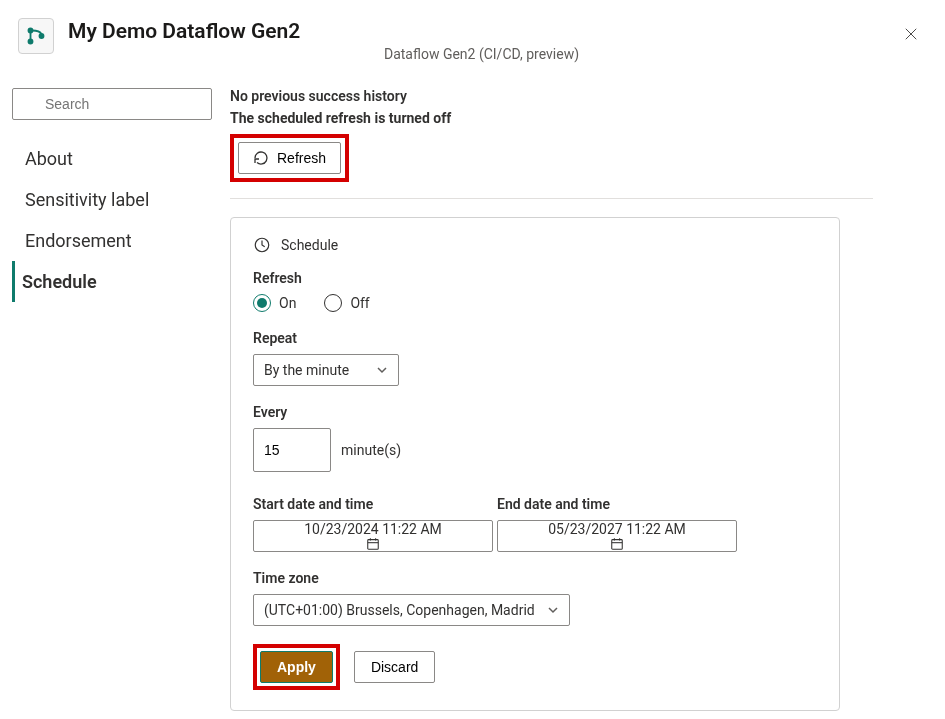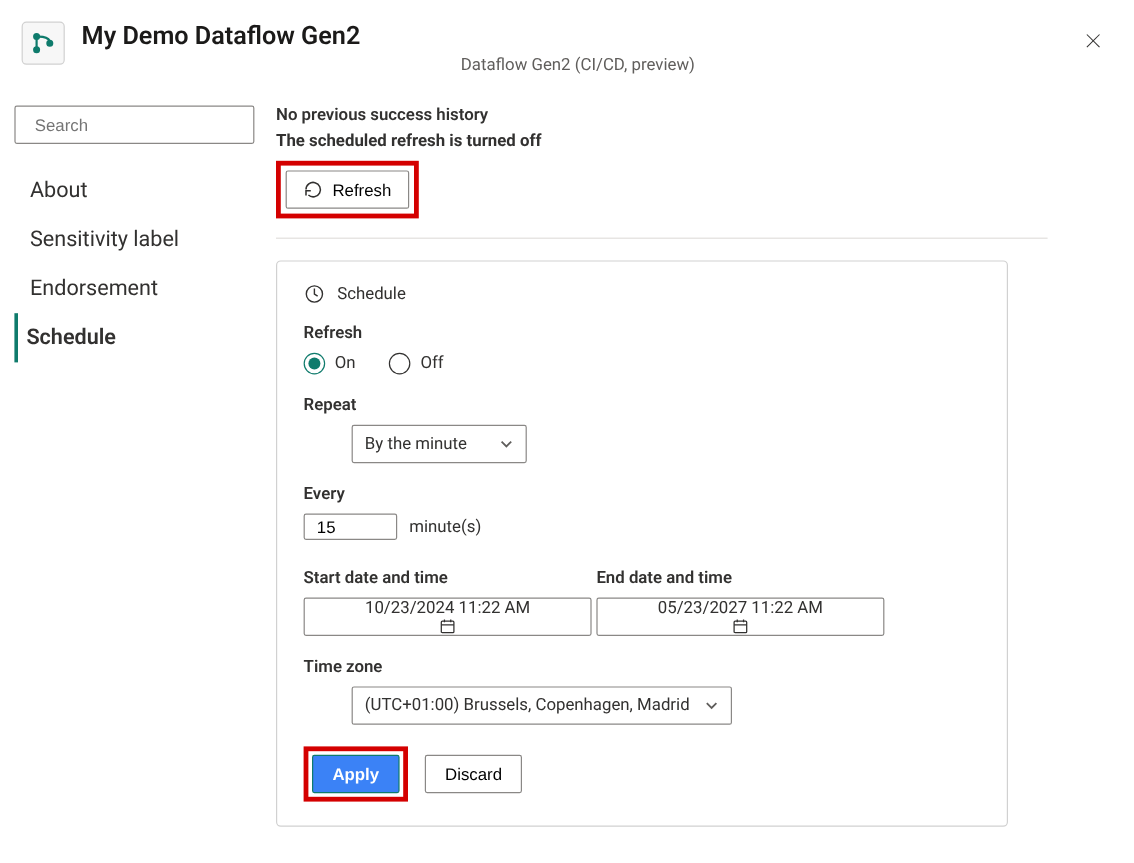--- a/index.html
+++ b/index.html
@@ -53,21 +53,21 @@
     display: flex;
     padding: 0 12px 0 12px;
     margin-top: 26px;
   }
   .sidebar { width: 200px; flex-shrink:0; }
   .search-box {
     display:flex; align-items:center;
     border:1px solid #8a8886;
     border-radius:2px;
     height:32px;
-    padding:0 8px;
+    padding:0 24px;
     margin: 0 0 18px 0;
     color:#605e5c;
   }
   .search-box svg { width:16px; height:16px; margin-right:6px; color:#605e5c;}
   .search-box input {
     border:none; outline:none; flex:1; font-size:14px; color:#323130; background:transparent;
   }
   .nav-item {
     padding: 10px 10px;
     cursor:pointer;
@@ -122,45 +122,44 @@
     display:flex; align-items:center; justify-content:center;
   }
   .radio-circ.on { border:1px solid #0f7b6c;}
   .radio-dot { width:10px; height:10px; border-radius:50%; background:#0f7b6c;}
   .select-box {
     display:inline-flex; align-items:center; justify-content:space-between;
     border:1px solid #8a8886; border-radius:2px;
     height:32px; padding:0 10px; min-width:146px;
     cursor:pointer; background:#fff;
     font-size:14px;
-    margin-left:40px;
   }
   .select-box.wide { min-width:316px;}
   .select-box svg { width:12px; height:12px; margin-left:12px; color:#605e5c;}
   .every-row { display:flex; align-items:center; gap:10px; margin-bottom:18px;}
   .num-input {
-    border:1px solid #8a8886; border-radius:2px; height:22px;
+    border:1px solid #8a8886; border-radius:2px; height:44px;
     padding:0 10px; width:78px; font-size:14px;
   }
   .dates-row { display:flex; gap:4px; margin-bottom:18px;margin-top:24px;}
   .date-col { flex:1; max-width:240px;}
   .date-input {
     display:flex; align-items:center; justify-content:space-between;
     border:1px solid #8a8886; border-radius:2px; height:32px;
     padding:0 10px; cursor:pointer; font-size:14px;flex-direction:column;
   }
   .date-input svg { width:16px; height:16px; color:#323130;}
   .btn-row { display:flex; align-items:center; gap:14px; margin-top:16px;}
   .apply-wrap { border:4px solid #d40000; padding:3px; display:inline-block;}
   .btn {
     height:32px; padding:0 16px; border-radius:2px; font-size:14px;
     border:1px solid #8a8886; background:#fff; cursor:pointer;
     display:inline-flex; align-items:center;
   }
-  .btn.primary { background:#3b82f6; color:#fff; border:1px solid #0f7b6c; font-weight:600;}
+  .btn.primary { background:#a16207; color:#fff; border:1px solid #0f7b6c; font-weight:600;}
   .section-gap { margin-bottom:18px; }
 </style>
 </head>
 <body>
 
 <div class="header">
   <div class="app-icon">
     <svg viewBox="0 0 24 24" fill="none" stroke="#0f7b6c" stroke-width="2">
       <circle cx="6" cy="6" r="2.2" fill="#0f7b6c"></circle>
       <circle cx="6" cy="18" r="2.2" fill="#0f7b6c"></circle>

